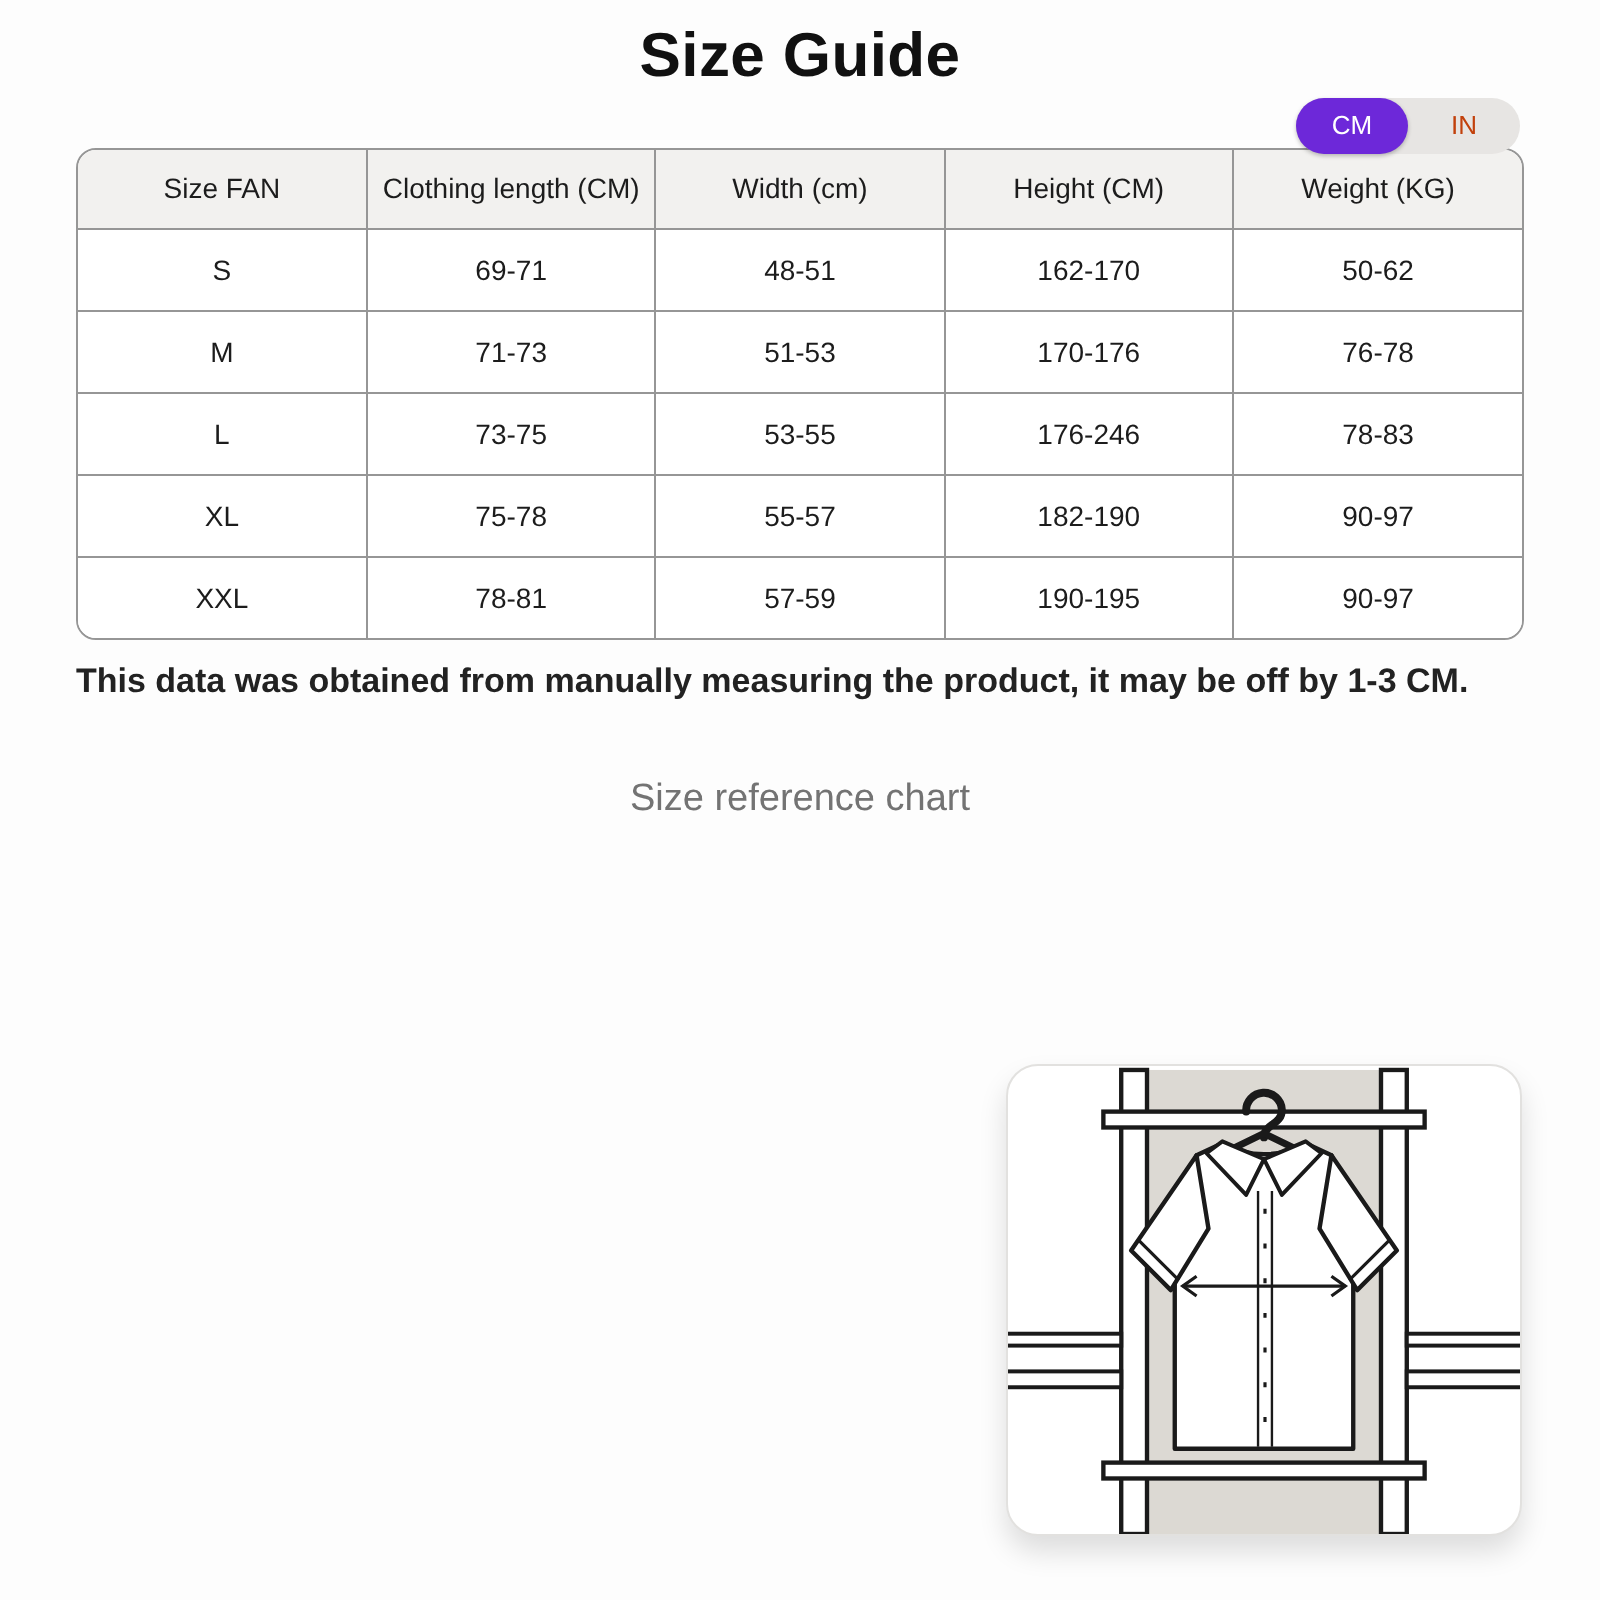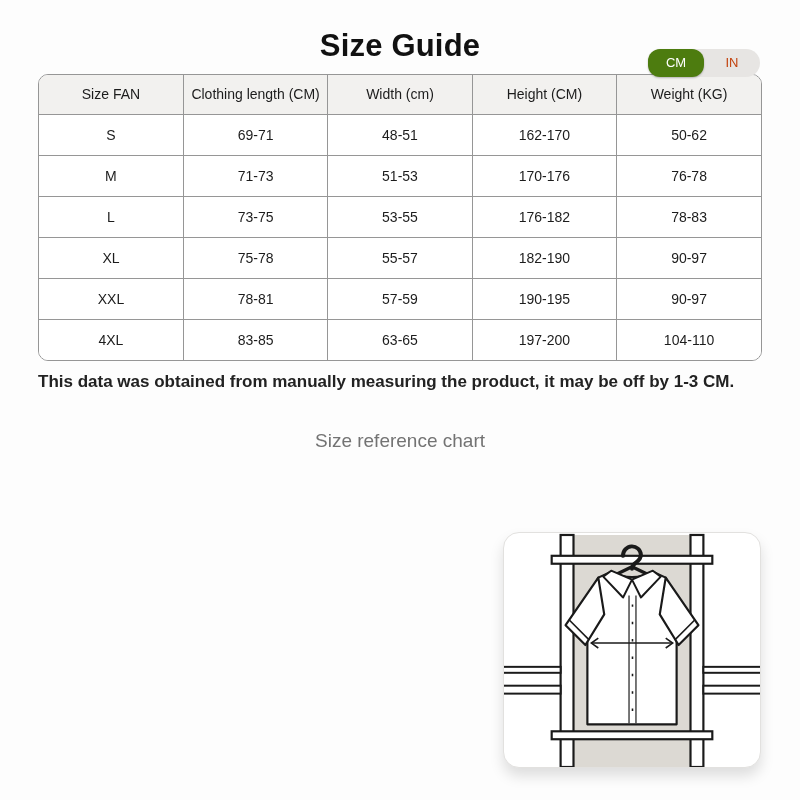--- a/index.html
+++ b/index.html
@@ -6,21 +6,21 @@
   html, body { width: 800px; height: 800px; }
   body {
     background: #fdfdfd;
     font-family: "Liberation Sans", sans-serif;
     color: #1b1b1b;
     position: relative;
     overflow: hidden;
   }
 
   
-  .header { position: relative; height: 66px; padding-top: 28px; }
+  .header { position: relative; height: 66px; padding-top: 10px; }
   .page-title {
     text-align: center;
     font-size: 31px;
     font-weight: 700;
     letter-spacing: 0.2px;
     color: #111;
   }
   .unit-toggle {
     position: absolute;
     top: 49px;
@@ -40,25 +40,24 @@
     border-radius: 14px;
     font-family: "Liberation Sans", sans-serif;
     font-size: 13px;
     color: #c2410c;
     cursor: pointer;
     line-height: 28px;
     text-align: center;
     padding: 0;
   }
   .unit-btn.active {
-    background: #4d7c0f;
+    background: #6d28d9;
     color: #ffffff;
     font-weight: 500;
     box-shadow: 0 1px 2px rgba(0,0,0,0.25);
-    border-radius: 12px;
   }
 
   
   .table-wrap {
     margin: 8px 38px 0 38px;
     border: 1px solid #969696;
     border-radius: 10px;
     overflow: hidden;
     background: #ffffff;
   }
@@ -147,44 +146,37 @@
         <td>M</td>
         <td>71-73</td>
         <td>51-53</td>
         <td>170-176</td>
         <td>76-78</td>
       </tr>
       <tr>
         <td>L</td>
         <td>73-75</td>
         <td>53-55</td>
-        <td>176-182</td>
+        <td>176-246</td>
         <td>78-83</td>
       </tr>
       <tr>
         <td>XL</td>
         <td>75-78</td>
         <td>55-57</td>
         <td>182-190</td>
         <td>90-97</td>
       </tr>
       <tr>
         <td>XXL</td>
         <td>78-81</td>
         <td>57-59</td>
         <td>190-195</td>
         <td>90-97</td>
       </tr>
-      <tr>
-        <td>4XL</td>
-        <td>83-85</td>
-        <td>63-65</td>
-        <td>197-200</td>
-        <td>104-110</td>
-      </tr>
     </tbody>
   </table>
 </div>
 
 <div class="note">This data was obtained from manually measuring the product, it may be off by 1-3 CM.</div>
 
 <div class="ref-heading">Size reference chart</div>
 
 <div class="ref-card">
   <svg viewBox="0 0 258 236">

